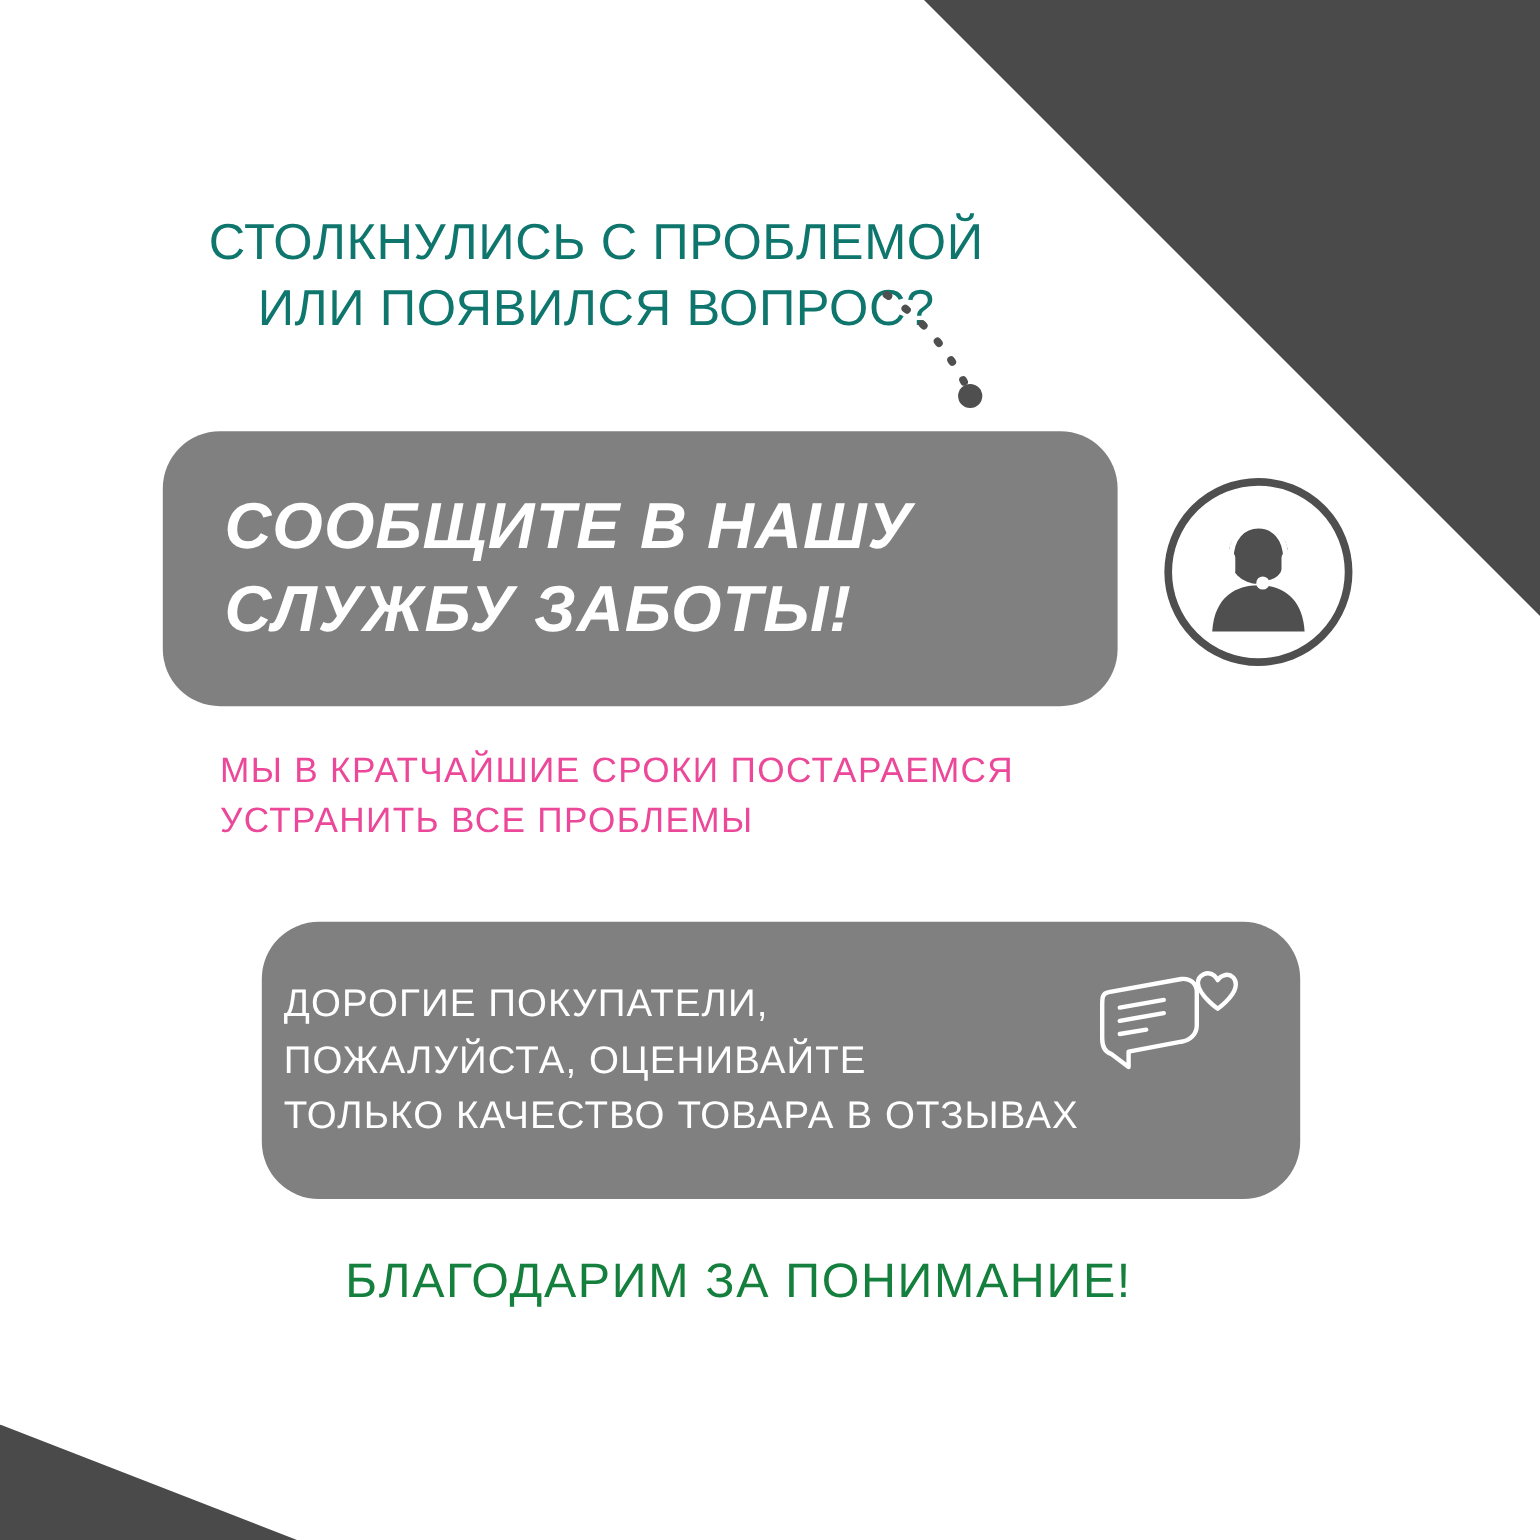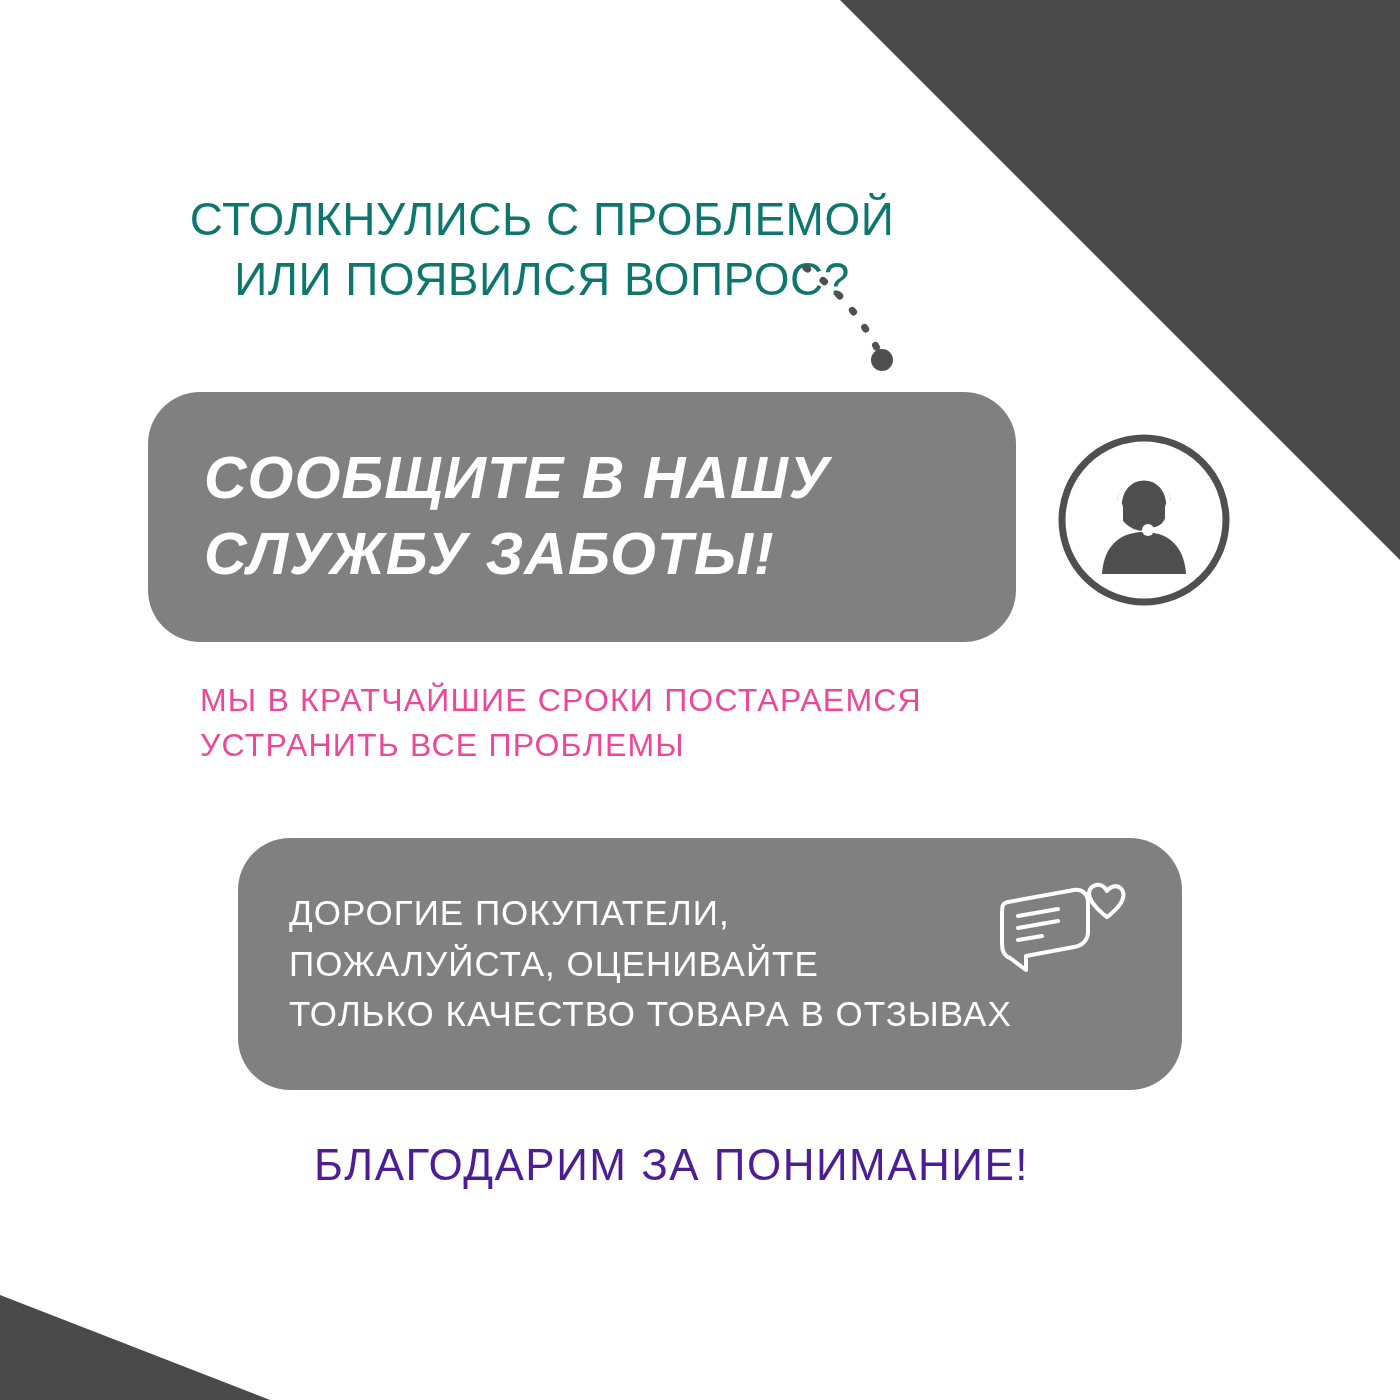--- a/index.html
+++ b/index.html
@@ -124,38 +124,37 @@
     display: flex;
     align-items: center;
   }
   .pill-second-text {
     color: #ffffff;
     font-size: 35px;
     line-height: 1.45;
     letter-spacing: 1px;
     padding-left: 20px;
     white-space: pre-line;
-    margin-left: 31px;
   }
   .review-icon {
     position: absolute;
     right: 56px;
     top: 42px;
     width: 130px;
     height: 96px;
   }
 
   
   .footer {
     position: absolute;
     left: 0;
     top: 1140px;
     width: 1343px;
     text-align: center;
-    color: #4c1d95;
+    color: #15803d;
     font-size: 44px;
     letter-spacing: 1.5px;
   }
 </style>
 </head>
 <body>
 
 <div class="poster">
 
   <div class="corner-tr"></div>

